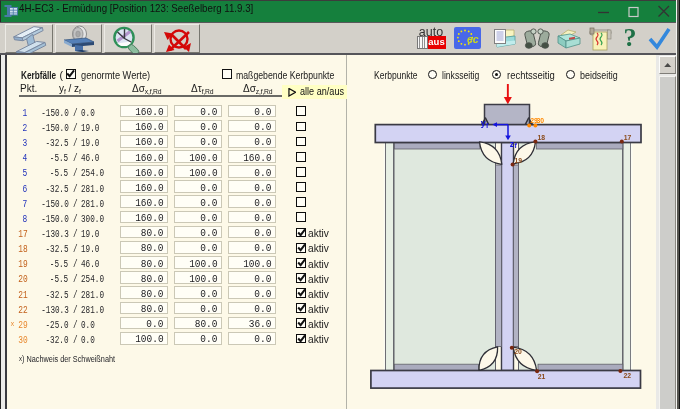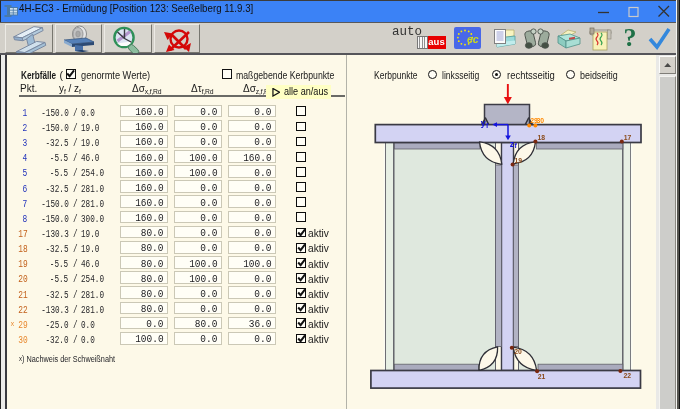--- a/index.html
+++ b/index.html
@@ -1,18 +1,18 @@
 <!DOCTYPE html>
 <html><head><meta charset="utf-8"><style>
 *{margin:0;padding:0;box-sizing:border-box}
 html,body{width:680px;height:409px;overflow:hidden;background:#fdf9e8;
   font-family:"Liberation Sans",sans-serif;position:relative}
 .abs{position:absolute}
 
-#title{position:absolute;left:0;top:0;width:680px;height:22px;background:#3b82f6;
+#title{position:absolute;left:0;top:0;width:680px;height:22px;background:#15803d;
   border-top:1.2px solid #3c3c3c;border-left:1px solid #282828;border-right:1px solid #eab308}
 #title .txt{position:absolute;left:18.2px;top:1.4px;font-size:11.5px;color:#101010;white-space:nowrap;
   transform:scaleX(0.845);transform-origin:0 50%}
 #tico{position:absolute;left:3px;top:3px}
 .wbtn{position:absolute;top:0;height:22px;width:30px}
 
 #tbar{position:absolute;left:0;top:22px;width:680px;height:31px;background:#d3d0c9;
   border-top:1px solid #58585a}
 .tab{position:absolute;top:1px;height:29px;width:48px;background:#d3d0c9;
   border:1px solid #77766f;border-top-color:#eceae5;border-left-color:#eceae5}
@@ -32,21 +32,21 @@
 #sedge1{position:absolute;left:675.8px;top:0px;width:1.4px;height:409px;background:#f3f3f0}
 #sedge2{position:absolute;left:677.2px;top:0px;width:1.8px;height:409px;background:#55544f}
 #sedge3{position:absolute;left:679px;top:0px;width:1px;height:409px;background:#141414}
 
 .lab{position:absolute;font-size:10.5px;color:#1a1a1a;white-space:nowrap}
 .sx{transform-origin:0 50%}
 .cbx{position:absolute;width:10px;height:10.2px;border:1.5px solid #111;background:#fffef6}
 #hdr2 .h{position:absolute;font-size:10px;color:#191919;white-space:nowrap}
 sub{font-size:6.8px;vertical-align:-2px;letter-spacing:-0.2px}
 #tline{position:absolute;left:19px;top:94.6px;width:326px;height:2.2px;background:#6a6a66}
-#ylab{position:absolute;left:266px;top:84.8px;width:65px;height:14.4px;background:#ffffc4}
+#ylab{position:absolute;left:282px;top:84.8px;width:65px;height:14.4px;background:#ffffc4}
 #ylab .t{position:absolute;left:17.5px;top:1.5px;font-size:10px;color:#111;white-space:nowrap;
   transform:scaleX(0.91);transform-origin:0 50%}
 
 .row{position:absolute;left:0;top:0;width:346px;height:15.15px;
   font-family:"Liberation Mono",monospace;font-size:10.5px;color:#26262a}
 .rn{position:absolute;right:318.5px;top:3.1px;transform:scaleX(0.75);transform-origin:100% 50%}
 .rnb{color:#2233bb}.rno{color:#c2601a}.rnl{color:#e8882e}
 .xm{position:absolute;left:10px;top:3.2px;font-size:8px;color:#e8882e;transform:scaleX(0.8)}
 .yf{position:absolute;right:277.3px;top:3.1px;transform:scaleX(0.73);transform-origin:100% 50%}
 .sl{position:absolute;left:73.4px;top:3.1px;transform:scaleX(0.73);transform-origin:0 50%}
@@ -135,21 +135,21 @@
    <path d="M31 7 L12 25" stroke-width="2.6"></path>
    <path d="M14 10 L28 24" stroke-width="2.6"></path>
    </g>
    <g fill="#d40808">
    <polygon points="6,7 15,8.5 9.5,15"></polygon>
    <polygon points="8,27 16.5,25 11,19.5"></polygon>
    <polygon points="31,27 33,18 25.5,22"></polygon>
    </g>
  </svg>
 
- <div class="abs" style="left:390px;top:2px;width:34px;height:12px;font-family:Liberation Mono, monospace;font-size:12.5px;color:#333;text-align:center">auto</div>
+ <div class="abs" style="left:414px;top:2px;width:34px;height:12px;font-family:Liberation Sans, sans-serif;font-size:12.5px;color:#333;text-align:center">auto</div>
  <div class="abs" style="left:416.5px;top:12.5px;width:11px;height:13px;background:repeating-linear-gradient(90deg,#f8f8f8 0,#f8f8f8 1.5px,#909090 1.5px,#909090 2.5px);border:1px solid #777"></div>
  <div class="abs" style="left:427.5px;top:12.5px;width:18px;height:13px;background:#e80000;color:#fff;font-size:9.5px;font-weight:bold;text-align:center;line-height:12.5px">aus</div>
 
  <div class="abs" style="left:454px;top:4px;width:27px;height:21.5px;background:#4868e8;border-radius:2px">
   <svg width="27" height="21.5" viewBox="0 0 27 21.5">
    <g fill="#f8e800">
     <circle cx="11" cy="3.5" r="0.9"></circle>
           <circle cx="14.7" cy="4.4" r="0.9"></circle>
           <circle cx="17.3" cy="7" r="0.9"></circle>
     <circle cx="18.2" cy="10.6" r="0.9"></circle>

